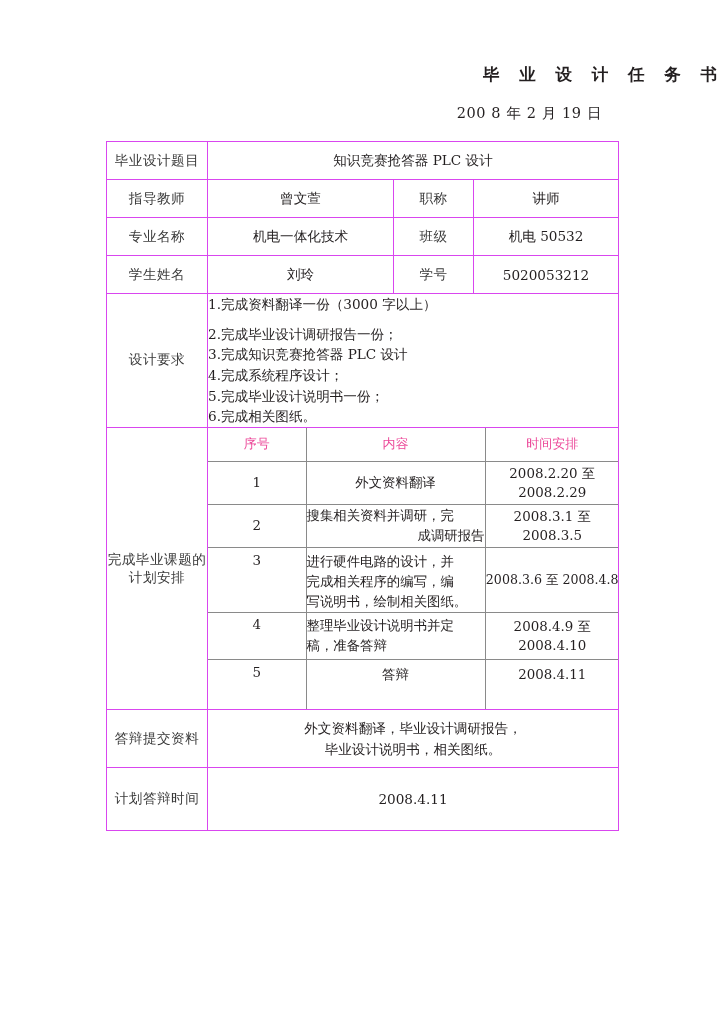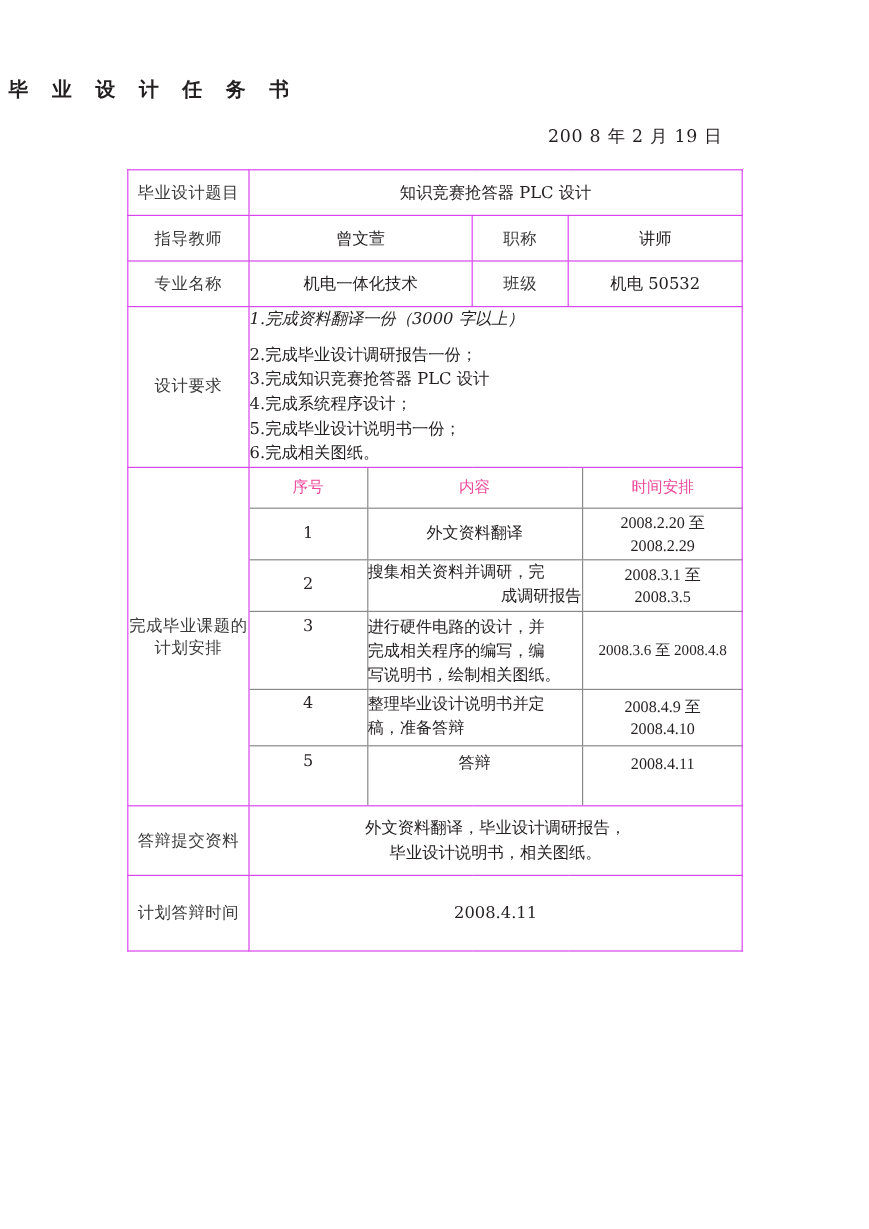--- a/index.html
+++ b/index.html
@@ -21,21 +21,21 @@
     position: relative;
     box-sizing: border-box;
   }
 
   
   .doc-title {
     position: absolute;
     left: 0;
     top: 64px;
     width: 724px;
-    text-align: left;
+    text-align: right;
     font-size: 16.5px;
     font-weight: bold;
     letter-spacing: 7px;
     text-indent: 7px;
     font-family: "DejaVu Serif", "Liberation Serif", serif;
   }
   .doc-date {
     position: absolute;
     right: 122px;
     top: 104px;
@@ -72,21 +72,21 @@
   .row-h { height: 37px; }
 
   
   .req-cell {
     padding: 9px 0 9px 18px;
     vertical-align: middle;
     line-height: 1.52;
     font-size: 13.8px;
   }
   .req-line { white-space: nowrap; }
-  .req-line.gap { margin-bottom: 9px; font-style: italic; }
+  .req-line.gap { margin-bottom: 9px; }
 
   
   .sched-wrap { padding: 0; vertical-align: top; }
   .sched {
     width: 100%;
     border-collapse: collapse;
     table-layout: fixed;
   }
   .sched td {
     border: 1px solid #8a8a8a;
@@ -109,21 +109,20 @@
     padding: 3px 6px 3px 8px;
     line-height: 1.5;
     text-align: left;
   }
   .c-content.center { text-align: center; }
   .c-time {
     text-align: center;
     line-height: 1.45;
     padding: 3px 2px;
     font-size: 13.3px;
-    font-family: Liberation Serif, serif;
   }
   .c-time .nw { white-space: nowrap; }
 
   .multi-center {
     text-align: center;
     line-height: 1.55;
     padding: 6px 0;
     font-size: 14px;
   }
 
@@ -169,20 +168,26 @@
         <td class="val-cell row-h">讲师</td>
       </tr>
 
       <tr>
         <td class="label-cell row-h">专业名称</td>
         <td class="val-cell row-h">机电一体化技术</td>
         <td class="label-cell row-h">班级</td>
         <td class="val-cell row-h">机电 50532</td>
       </tr>
 
+      <tr>
+        <td class="label-cell row-h">学生姓名</td>
+        <td class="val-cell row-h">刘玲</td>
+        <td class="label-cell row-h">学号</td>
+        <td class="val-cell row-h">5020053212</td>
+      </tr>
 
       <tr>
         <td class="label-cell">设计要求</td>
         <td class="req-cell" colspan="3">
           <div class="req-line gap">1.完成资料翻译一份（3000 字以上）</div>
           <div class="req-line">2.完成毕业设计调研报告一份；</div>
           <div class="req-line">3.完成知识竞赛抢答器 PLC 设计</div>
           <div class="req-line">4.完成系统程序设计；</div>
           <div class="req-line">5.完成毕业设计说明书一份；</div>
           <div class="req-line">6.完成相关图纸。</div>

